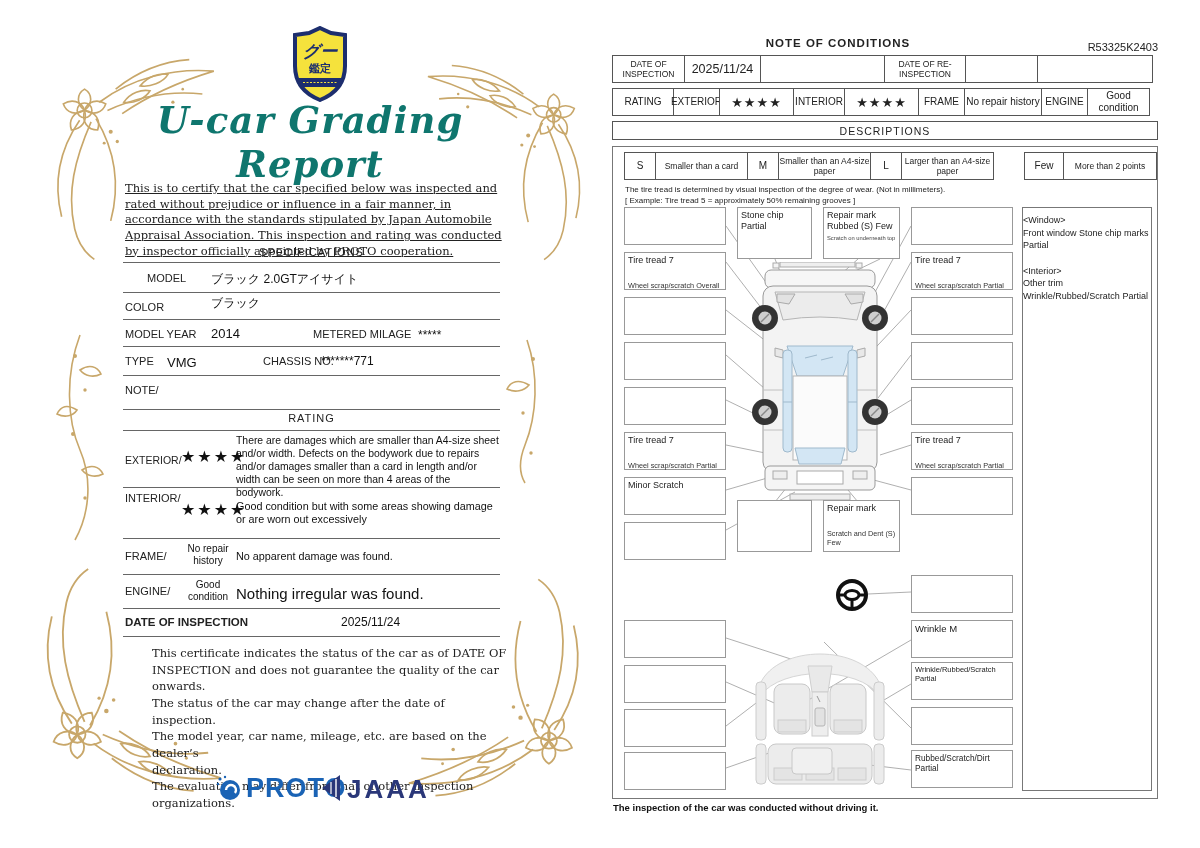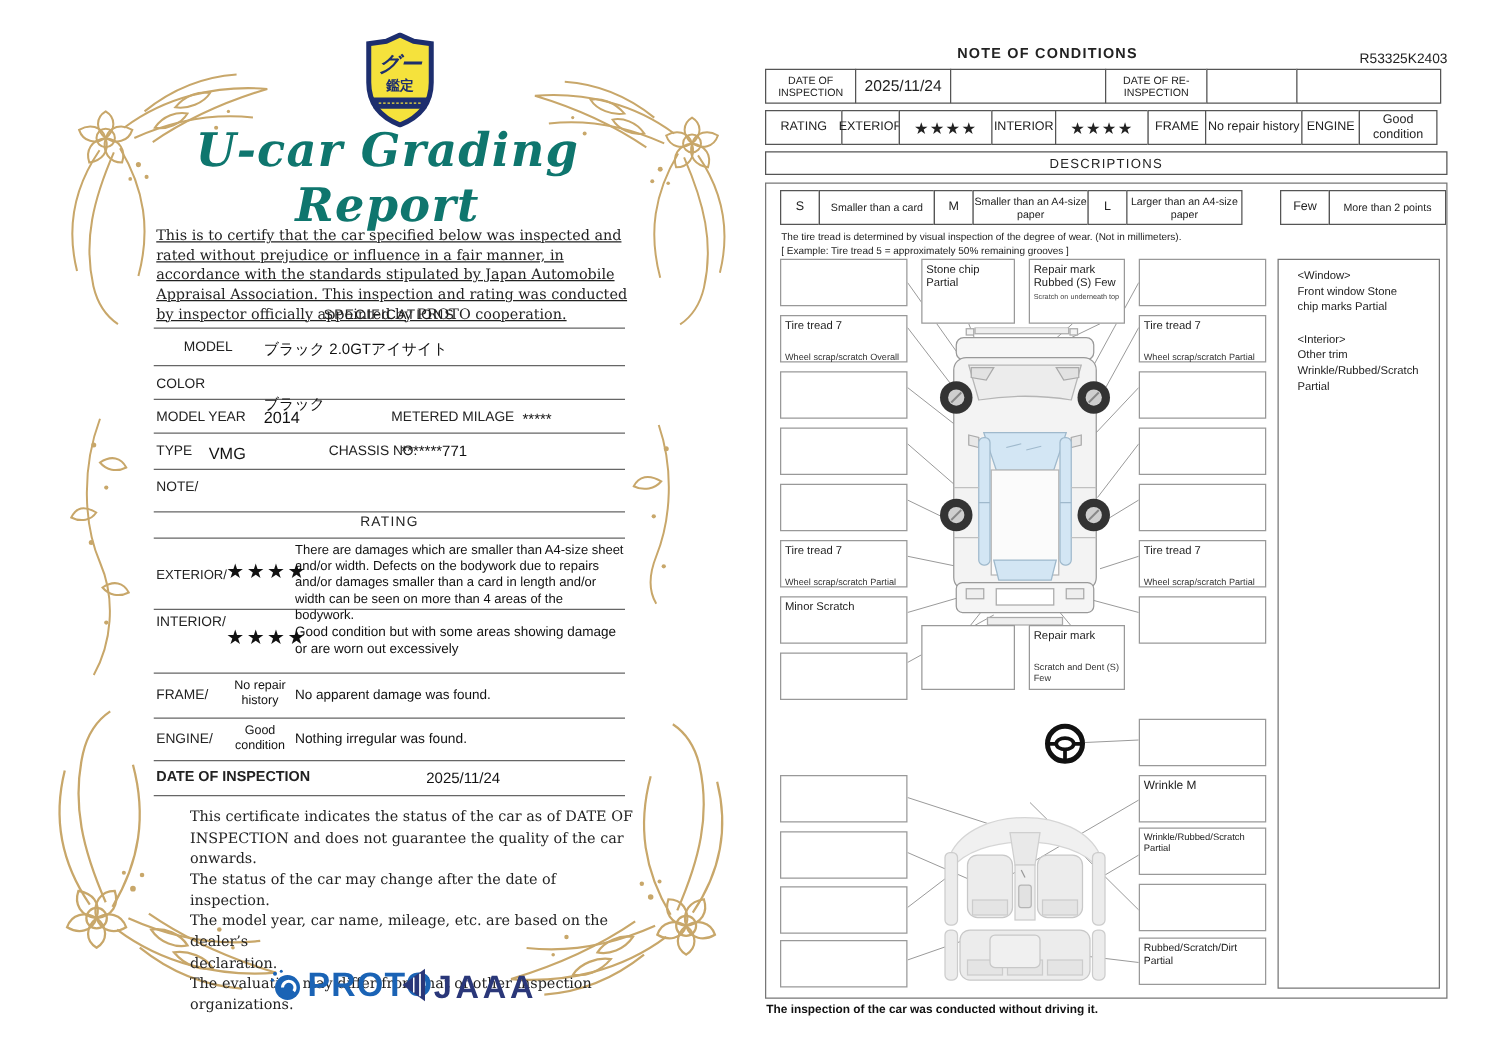--- a/index.html
+++ b/index.html
@@ -36,21 +36,21 @@
   .cell-star{font-size:13px;letter-spacing:1px;}
   .desc-bar{border:1px solid #555;display:flex;align-items:center;justify-content:center;
             font-size:10.5px;letter-spacing:1px;background:#fff;}
   .bigbox{border:1px solid #777;background:#fff;}
   .note8{font-size:8px;color:#222;}
   .dbox{position:absolute;width:102px;height:38px;border:1px solid #999;background:#fff;
         box-sizing:border-box;padding:2px 3px;z-index:2;}
   .dbox .t{font-size:9px;color:#222;line-height:1.25;}
   .dbox .s{font-size:7.3px;color:#333;line-height:1.2;margin-top:16px;}
   .dbox .n{font-size:5.8px;color:#444;line-height:1.1;margin-top:2px;}
-  .panel{border:1px solid #777;background:#fff;box-sizing:border-box;padding:6px 15px;z-index:2;}
+  .panel{border:1px solid #777;background:#fff;box-sizing:border-box;padding:6px 0;z-index:2;}
   .panel div{font-size:9px;line-height:1.4;color:#222;}
   .foot-note{font-size:9.5px;font-weight:600;color:#111;}
   svg{display:block;}
 </style>
 </head>
 <body>
 
 <div class="sheet">
 
   <svg width="0" height="0" style="position:absolute">
@@ -131,21 +131,21 @@
   <div class="abs cert-intro serif" style="left:125px;top:181px;width:380px;z-index:1">This is to certify that the car specified below was inspected and rated without prejudice or influence in a fair manner, in accordance with the standards stipulated by Japan Automobile Appraisal Association. This inspection and rating was conducted by inspector officially appointed by PROTO cooperation.</div>
 
   <div class="abs sec-head" style="left:123px;top:246px;width:377px;z-index:1">SPECIFICATIONS</div>
   <div class="abs spec-table" style="left:123px;top:262px;width:377px;z-index:1">
     <div class="spec-row" style="height:29px">
       <span class="abs lbl" style="left:24px;top:9px">MODEL</span>
       <span class="abs val" style="left:88px;top:8px">ブラック 2.0GTアイサイト</span>
     </div>
     <div class="spec-row" style="height:26px">
       <span class="abs lbl" style="left:2px;top:8px">COLOR</span>
-      <span class="abs val" style="left:88px;top:22px">ブラック</span>
+      <span class="abs val" style="left:88px;top:2px">ブラック</span>
     </div>
     <div class="spec-row" style="height:26px">
       <span class="abs lbl" style="left:2px;top:8px">MODEL YEAR</span>
       <span class="abs val" style="left:88px;top:6px;font-size:13px">2014</span>
       <span class="abs lbl" style="left:190px;top:8px">METERED MILAGE</span>
       <span class="abs val" style="left:295px;top:8px">*****</span>
     </div>
     <div class="spec-row" style="height:28px">
       <span class="abs lbl" style="left:2px;top:8px">TYPE</span>
       <span class="abs val" style="left:44px;top:8px;font-size:13px">VMG</span>
@@ -170,21 +170,21 @@
       <div class="abs rt-text" style="left:113px;top:12px;width:264px;font-size:10.8px">Good condition but with some areas showing damage or are worn out excessively</div>
     </div>
     <div class="spec-row" style="height:35px">
       <span class="abs lbl" style="left:2px;top:11px">FRAME/</span>
       <div class="abs grade" style="left:60px;top:4px;width:50px">No repair history</div>
       <div class="abs rt-text" style="left:113px;top:11px;width:264px;font-size:10.8px">No apparent damage was found.</div>
     </div>
     <div class="spec-row" style="height:33px">
       <span class="abs lbl" style="left:2px;top:10px">ENGINE/</span>
       <div class="abs grade" style="left:60px;top:4px;width:50px">Good condition</div>
-      <div class="abs rt-text" style="left:113px;top:10px;width:264px;font-size:11px">Nothing irregular was found.</div>
+      <div class="abs rt-text" style="left:113px;top:10px;width:264px;font-size:15px">Nothing irregular was found.</div>
     </div>
     <div class="spec-row" style="height:27px">
       <span class="abs lbl" style="left:2px;top:7px;font-size:11.5px;font-weight:600">DATE OF INSPECTION</span>
       <span class="abs val" style="left:218px;top:6px">2025/11/24</span>
     </div>
   </div>
 
   <div class="abs serif" style="left:152px;top:645px;width:360px;z-index:1">
     <div class="foot-line">This certificate indicates the status of the car as of DATE OF</div>
     <div class="foot-line">INSPECTION and does not guarantee the quality of the car onwards.</div>

